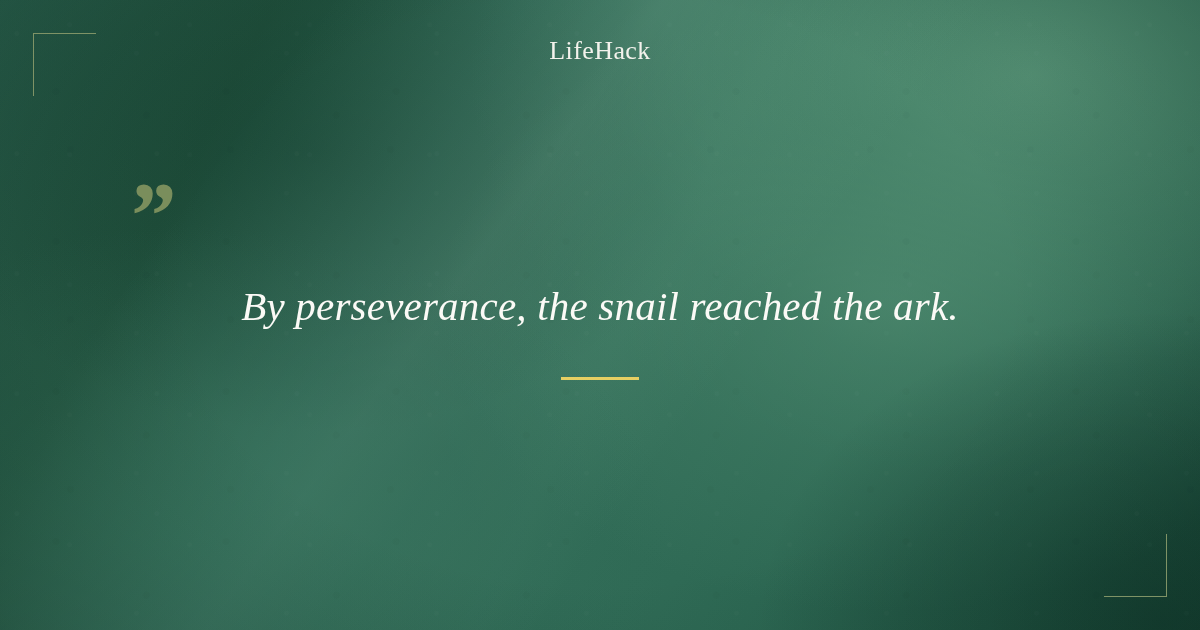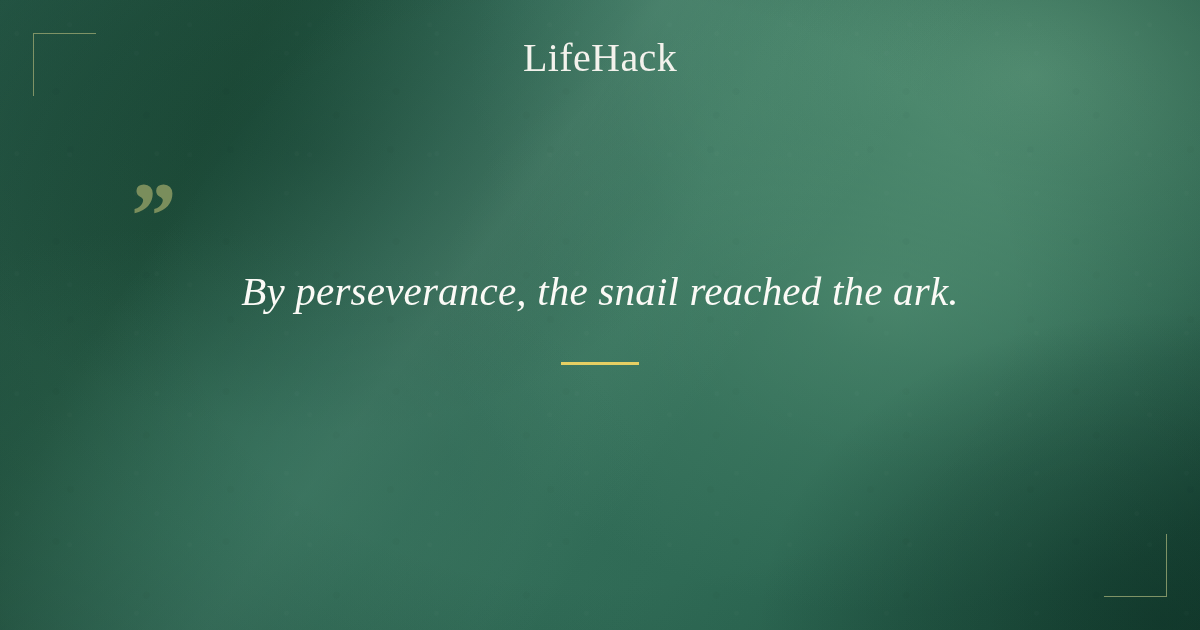--- a/index.html
+++ b/index.html
@@ -128,21 +128,21 @@
   }
 
   
   .logo {
     position: absolute;
     top: 38px;
     left: 0;
     width: 1200px;
     text-align: center;
     font-family: "Liberation Serif", "DejaVu Serif", serif;
-    font-size: 40px;
+    font-size: 26px;
     font-weight: 400;
     letter-spacing: 0.4px;
     color: #f3f2ec;
     line-height: 1;
   }
 
   
   .quote-mark {
     position: absolute;
     left: 126px;
@@ -166,21 +166,21 @@
     text-align: center;
   }
   .quote-text {
     font-family: "Liberation Serif", "DejaVu Serif", serif;
     font-style: italic;
     font-weight: 400;
     font-size: 41px;
     line-height: 1.32;
     color: #fbfaf6;
     letter-spacing: 0.2px;
-    margin: 2px;
+    margin: 17px;
     padding: 0 110px;
   }
 
   .divider {
     width: 78px;
     height: 3px;
     background: #e6cf63;
     margin: 44px auto 0;
   }
 

